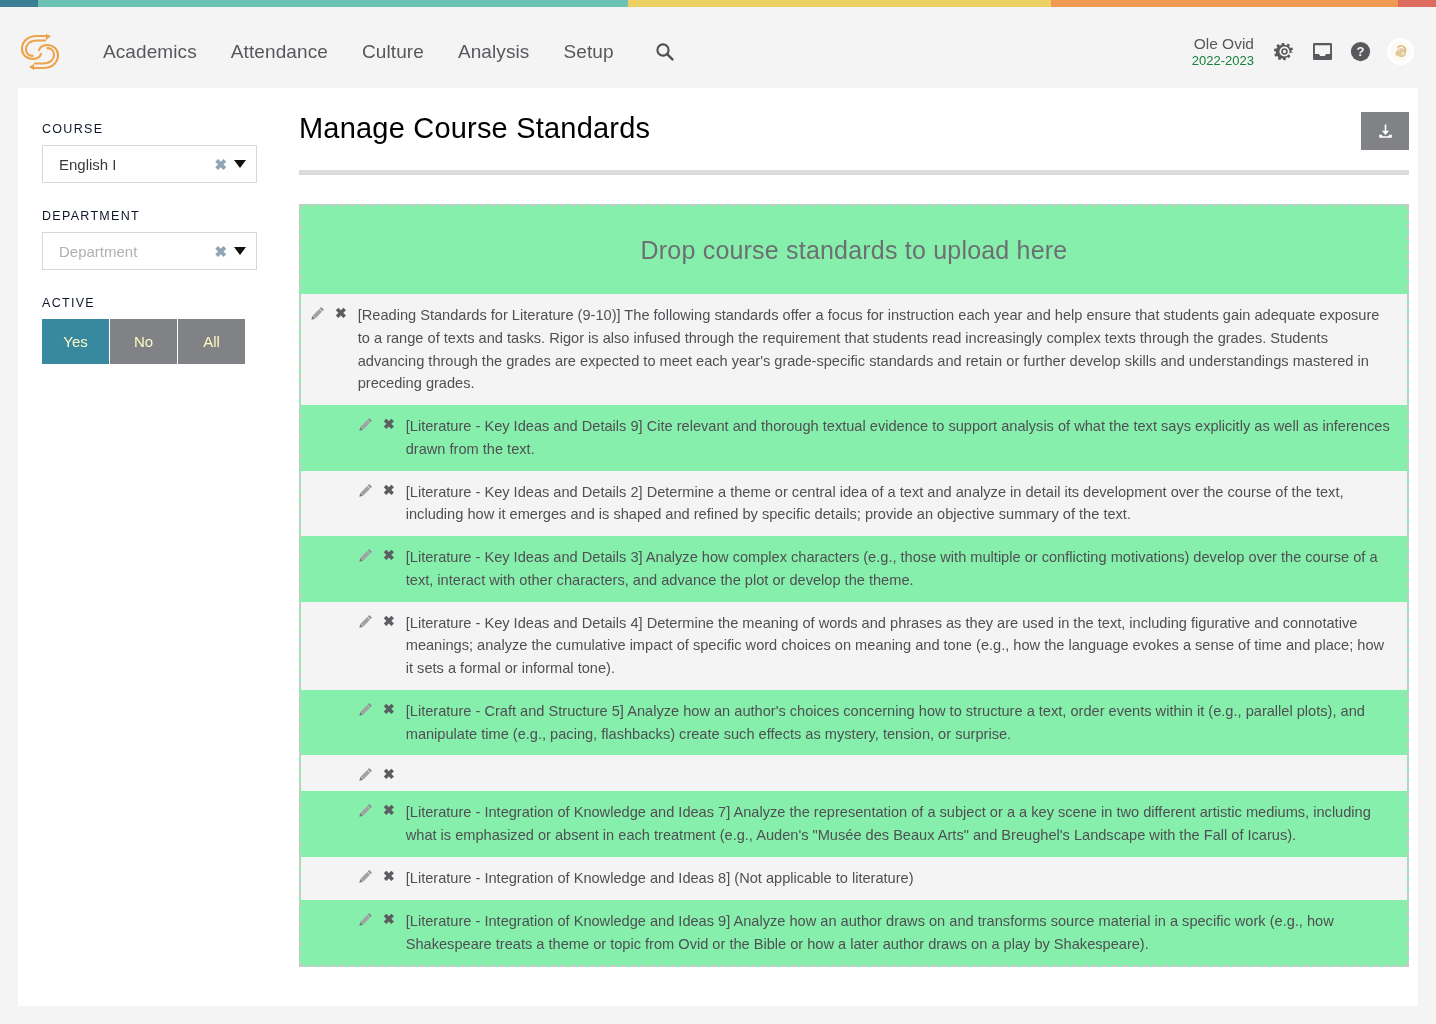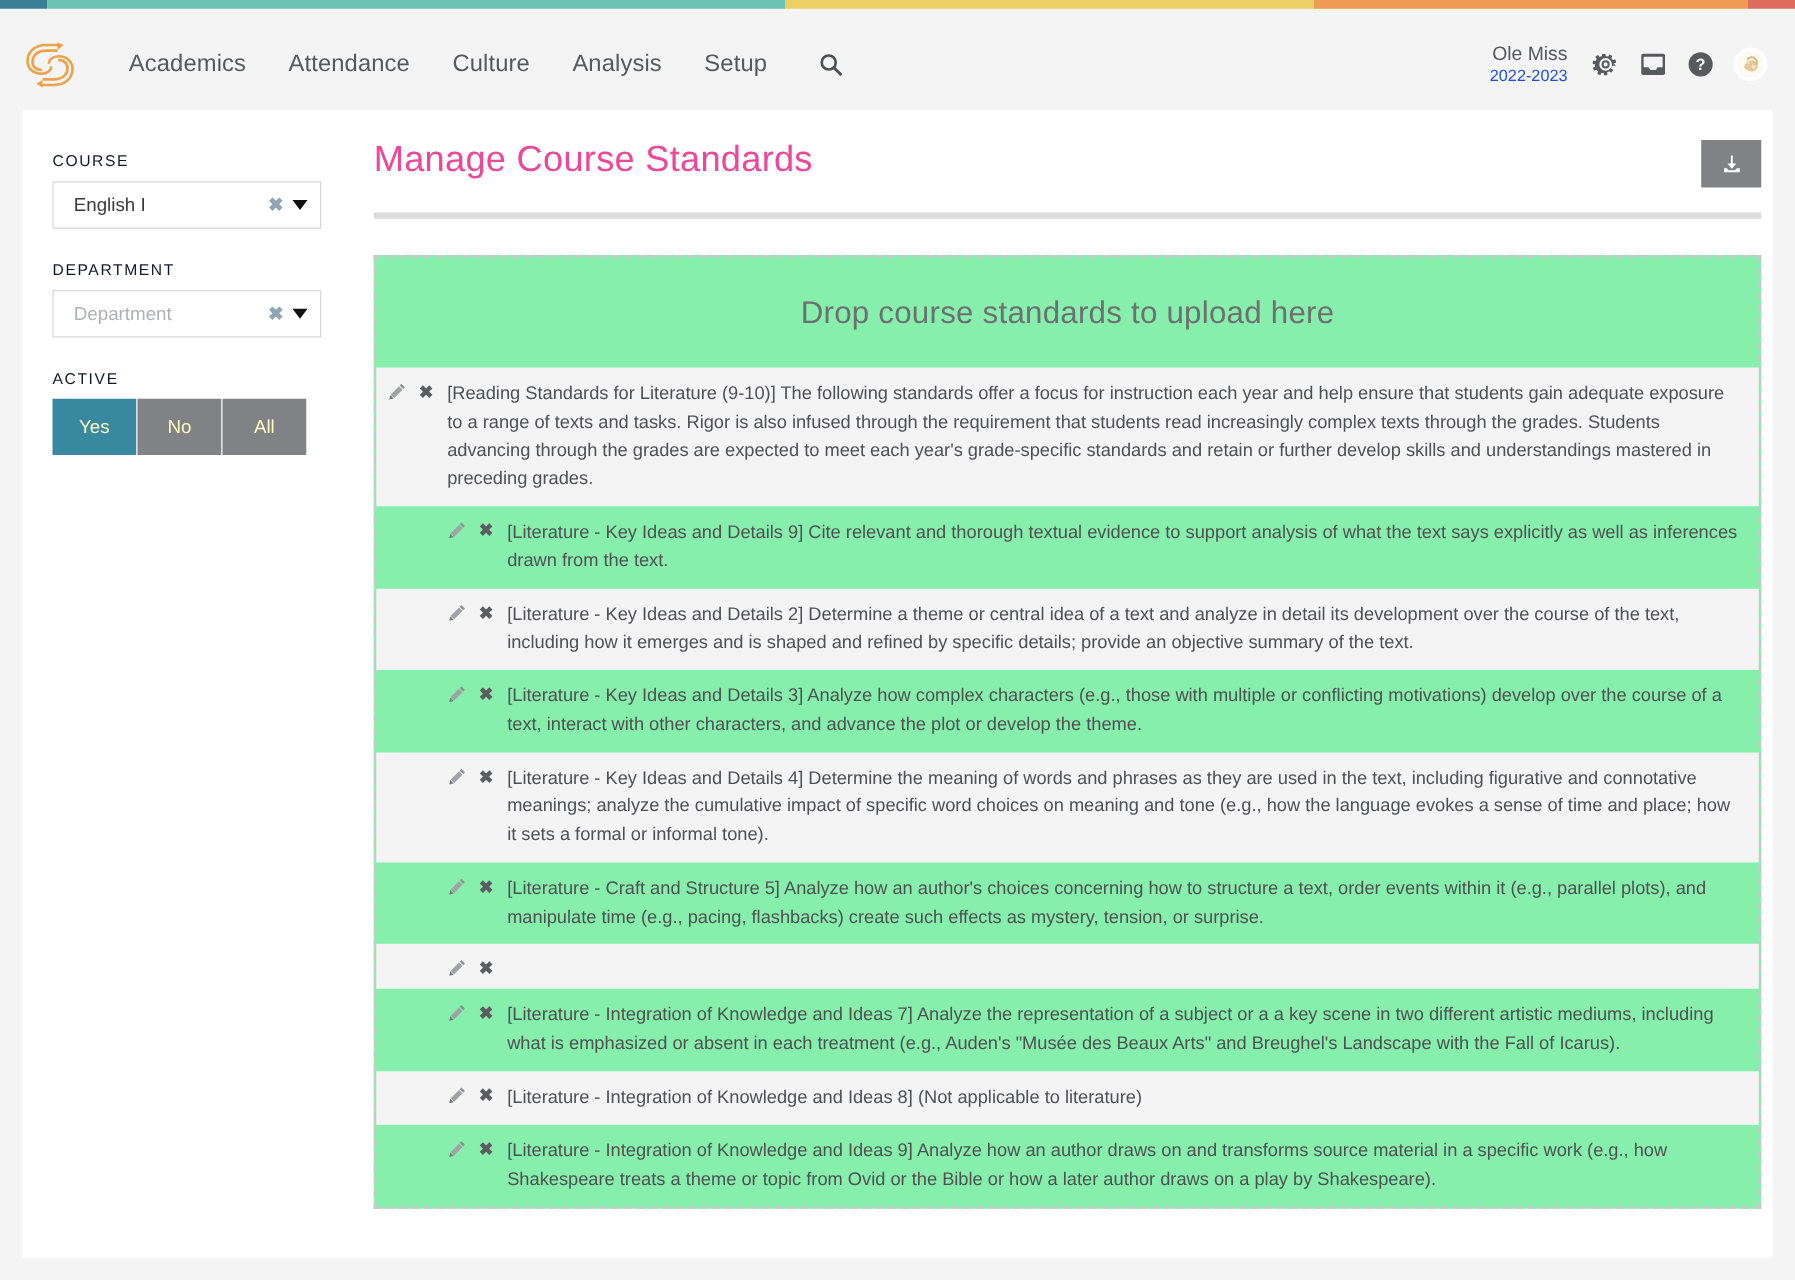--- a/index.html
+++ b/index.html
@@ -42,21 +42,21 @@
     display: flex; align-items: center; cursor: pointer;
   }
   #header-right {
     margin-left: auto;
     display: flex;
     align-items: center;
     gap: 16px;
   }
   #school-block { text-align: right; line-height: 1.25; margin-right: 4px; }
   #school-name { font-size: 15.5px; color: #56585c; }
-  #school-year { font-size: 13px; color: #1d4ed8; }
+  #school-year { font-size: 13px; color: #15803d; }
   .hdr-icon { cursor: pointer; display: flex; align-items: center; justify-content: center; }
   #avatar {
     width: 27px; height: 27px; border-radius: 50%;
     background: #ffffff;
     display: flex; align-items: center; justify-content: center;
     overflow: hidden;
     cursor: pointer;
   }
 
   
@@ -119,21 +119,21 @@
 
   
   #content {
     flex: 1;
     padding: 24px 44px 0 16px;
     position: relative;
   }
   #title-row { display: flex; align-items: flex-start; }
   #page-title {
     font-size: 29px;
-    color: #ec4899;
+    color: #000000;
     font-weight: normal;
     margin: 0;
     letter-spacing: .2px;
   }
   #download-btn {
     margin-left: auto;
     width: 48px; height: 38px;
     background: #808285;
     display: flex; align-items: center; justify-content: center;
     cursor: pointer;
@@ -224,21 +224,21 @@
     <div id="nav-search">
       <svg width="19" height="19" viewBox="0 0 19 19">
         <circle cx="8" cy="8" r="5.6" fill="none" stroke="#4f5053" stroke-width="2.1"></circle>
         <line x1="12.2" y1="12.2" x2="17.4" y2="17.4" stroke="#4f5053" stroke-width="2.4" stroke-linecap="round"></line>
       </svg>
     </div>
   </div>
 
   <div id="header-right">
     <div id="school-block">
-      <div id="school-name">Ole Miss</div>
+      <div id="school-name">Ole Ovid</div>
       <div id="school-year">2022-2023</div>
     </div>
 
     <div class="hdr-icon">
       <svg width="21" height="21" viewBox="0 0 24 24">
         <path fill="#58595c" d="M12 8.3a3.7 3.7 0 1 0 0 7.4 3.7 3.7 0 0 0 0-7.4zm0 5.6a1.9 1.9 0 1 1 0-3.8 1.9 1.9 0 0 1 0 3.8z"></path>
         <path fill="#58595c" d="M21.3 13.6l-1.8-.5a7.6 7.6 0 0 0 0-2.2l1.8-.5a.5.5 0 0 0 .3-.6l-.6-2a.5.5 0 0 0-.6-.3l-1.8.5a7.7 7.7 0 0 0-1.5-1.6l.9-1.6a.5.5 0 0 0-.2-.7l-1.8-1a.5.5 0 0 0-.7.2l-.9 1.6a7.6 7.6 0 0 0-2.2-.3l-.3-1.8a.5.5 0 0 0-.5-.4h-2.1a.5.5 0 0 0-.5.4l-.3 1.8a7.6 7.6 0 0 0-2.1.6l-1.1-1.5a.5.5 0 0 0-.7-.1l-1.7 1.2a.5.5 0 0 0-.1.7l1.1 1.5a7.7 7.7 0 0 0-1.1 1.9l-1.8-.3a.5.5 0 0 0-.6.4l-.4 2a.5.5 0 0 0 .4.6l1.8.3a7.6 7.6 0 0 0 .2 2.2l-1.7.7a.5.5 0 0 0-.3.7l.8 1.9a.5.5 0 0 0 .7.3l1.7-.7a7.7 7.7 0 0 0 1.6 1.5l-.7 1.7a.5.5 0 0 0 .3.7l1.9.8a.5.5 0 0 0 .7-.3l.7-1.7a7.6 7.6 0 0 0 2.2.2l.3 1.8a.5.5 0 0 0 .6.4l2-.4a.5.5 0 0 0 .4-.6l-.3-1.8a7.7 7.7 0 0 0 1.9-1.1l1.5 1.1a.5.5 0 0 0 .7-.1l1.2-1.7a.5.5 0 0 0-.1-.7l-1.5-1.1a7.6 7.6 0 0 0 .6-2.1l1.8-.3a.5.5 0 0 0 .4-.5v-2.1a.5.5 0 0 0-.4-.5zM12 17.8a5.8 5.8 0 1 1 0-11.6 5.8 5.8 0 0 1 0 11.6z"></path>
       </svg>
     </div>
 

